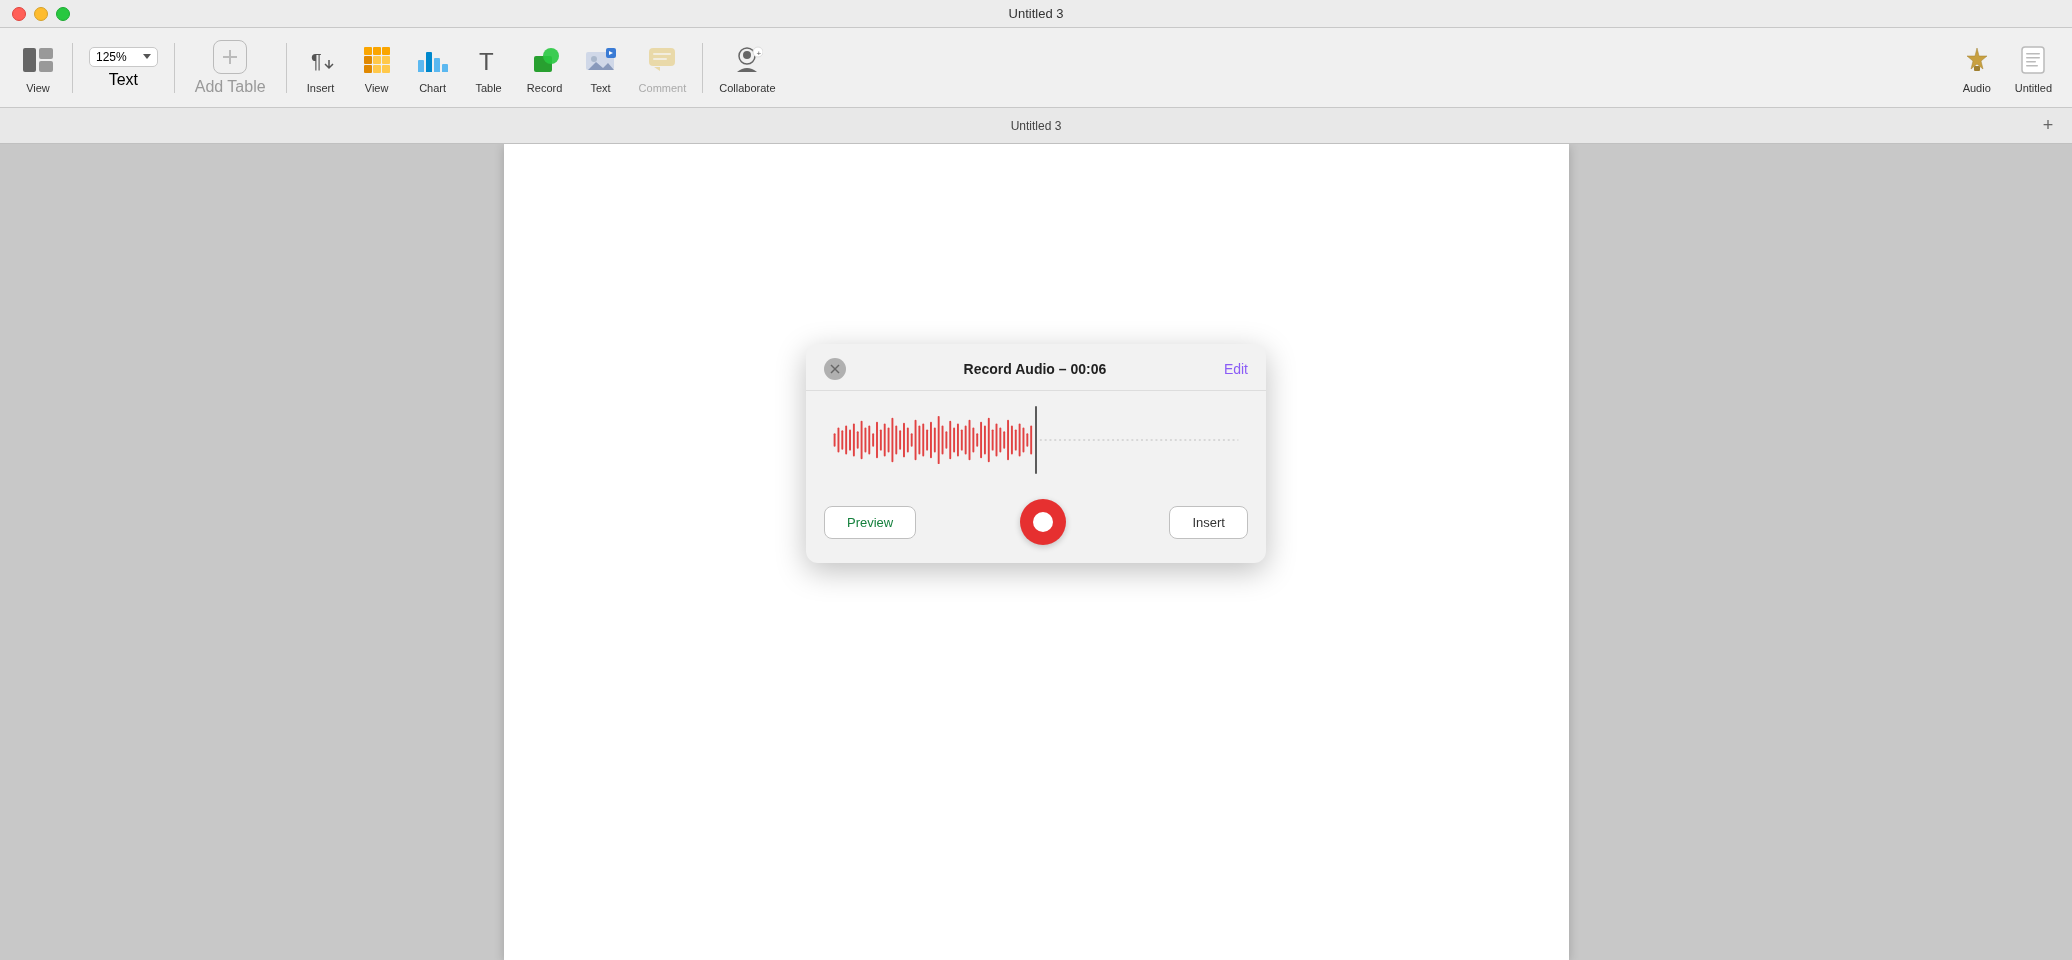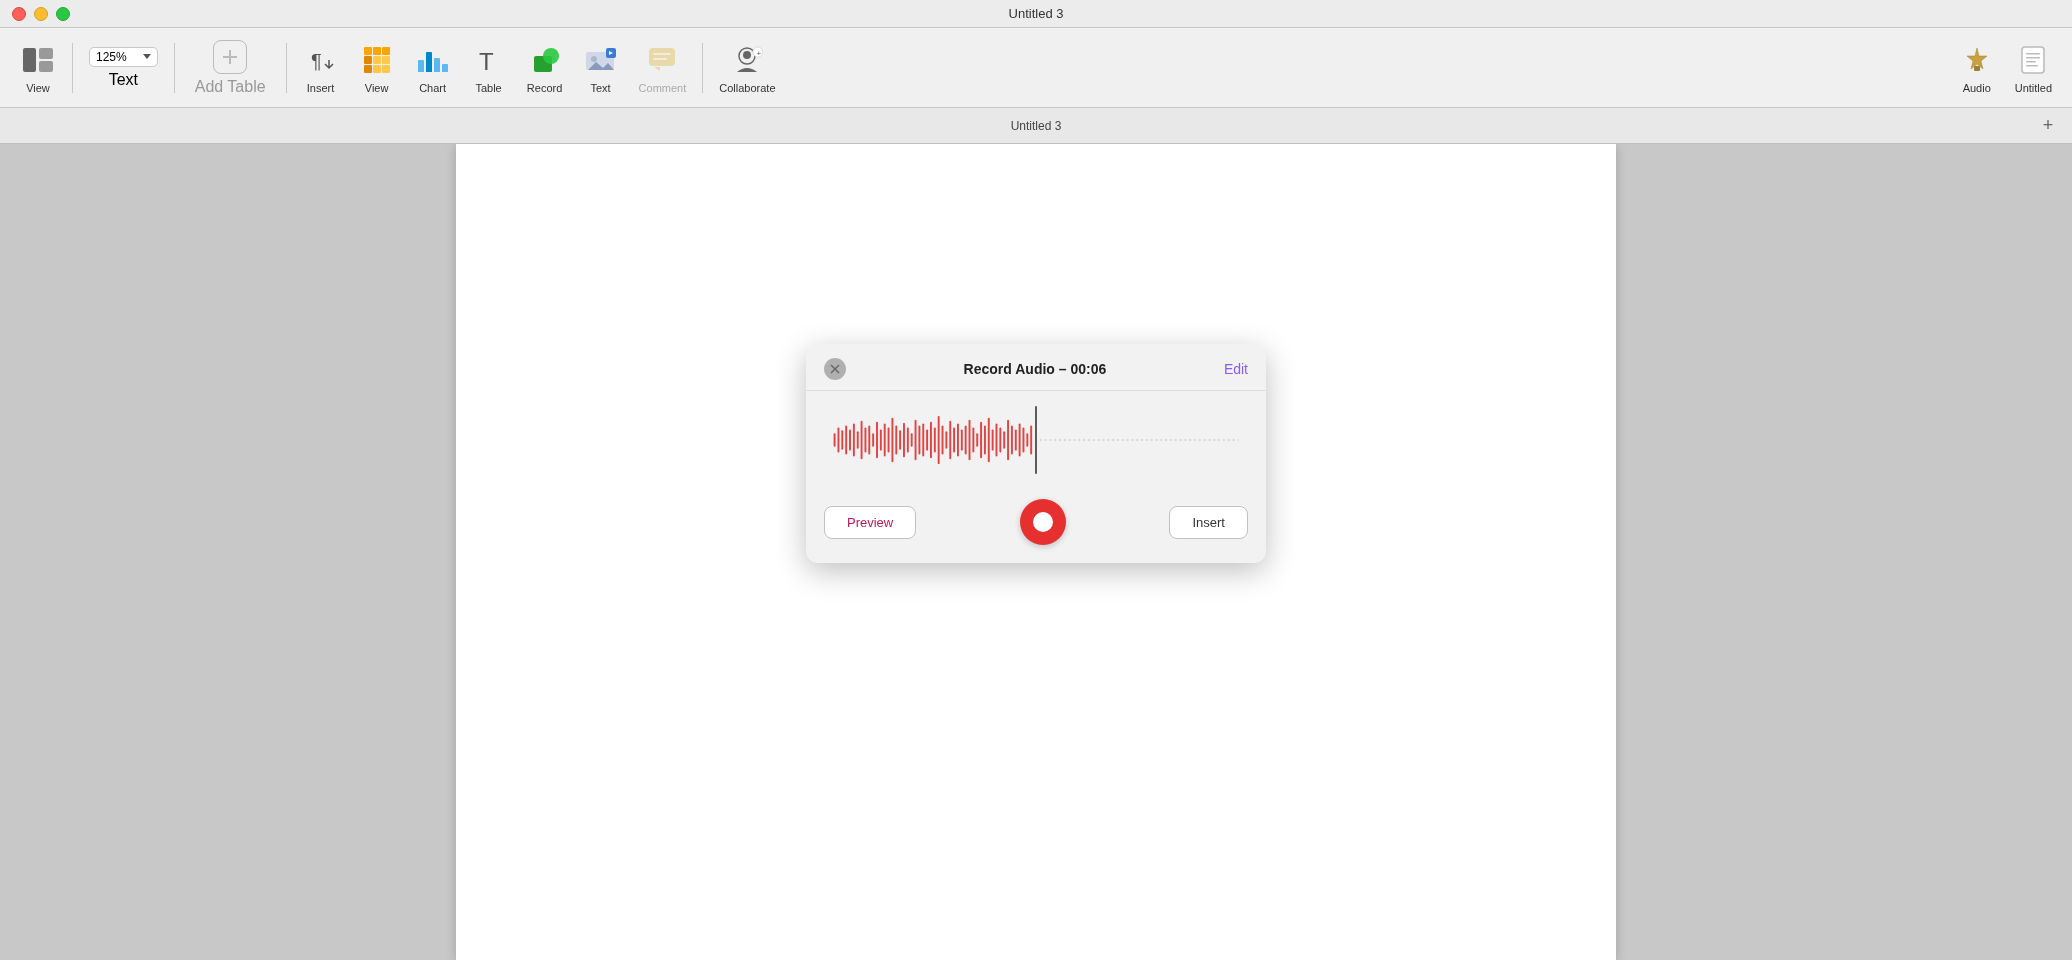--- a/index.html
+++ b/index.html
@@ -178,21 +178,21 @@
       flex: 1;
       background: #c8c8c8;
       display: flex;
       justify-content: center;
       overflow: hidden;
       position: relative;
     }
 
     .page {
       background: white;
-      width: 1160px;
+      width: 1065px;
       height: 100%;
       position: relative;
       box-shadow: 0 2px 10px rgba(0,0,0,0.2);
     }
 
     
     .record-dialog {
       position: absolute;
       top: 200px;
       left: 50%;
@@ -267,21 +267,21 @@
       padding: 10px 18px 18px;
     }
 
     .preview-btn {
       background: white;
       border: 1px solid #c0c0c0;
       border-radius: 8px;
       padding: 8px 22px;
       font-size: 13px;
       cursor: pointer;
-      color: #be185d;
+      color: #15803d;
     }
 
     .record-btn {
       width: 46px;
       height: 46px;
       border-radius: 50%;
       background: #e63030;
       border: none;
       cursor: pointer;
       display: flex;

